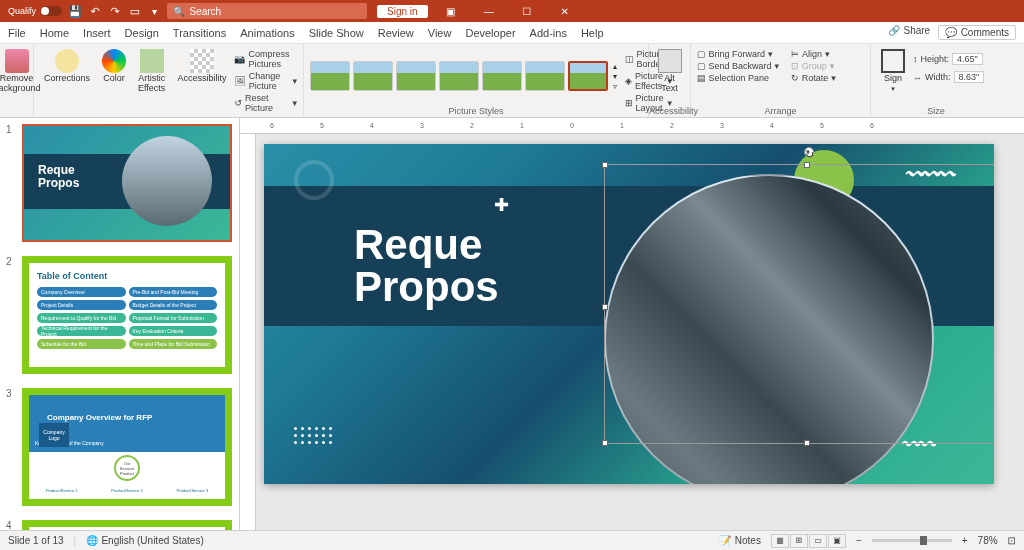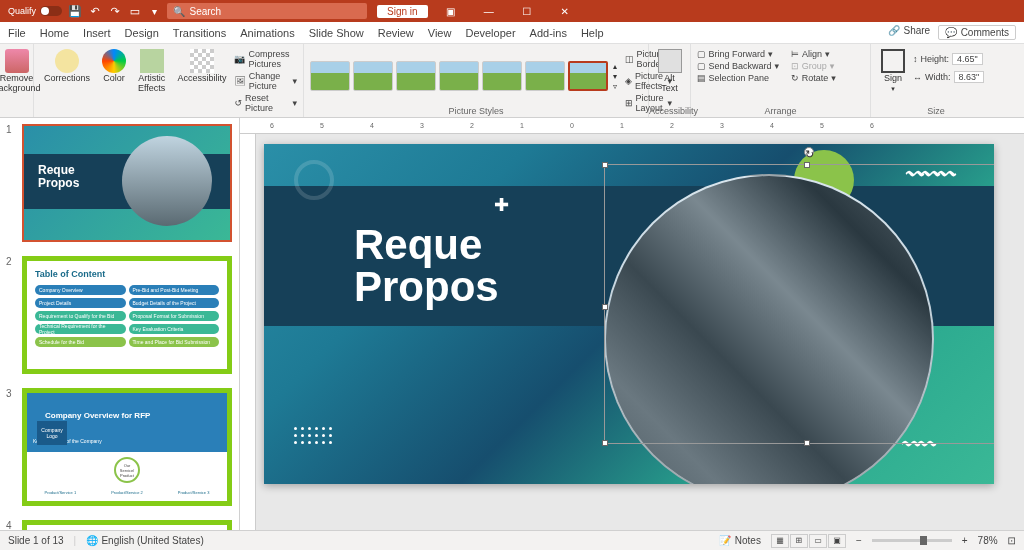--- a/index.html
+++ b/index.html
@@ -28,21 +28,21 @@
 .big-btn svg, .big-btn .bicon { width: 24px; height: 24px; }
 .small-list{display:flex;flex-direction:column;gap:2px;font-size:9px;color:#444;padding-top:2px}
 .small-list div{display:flex;align-items:center;gap:3px}
 .pic-styles{display:flex;gap:3px;align-items:center;height:58px}
 .style-thumb{width:40px;height:30px;border:1px solid #ccc;background:linear-gradient(to bottom,#a8d0e8 40%,#7ab04a 40%);border-radius:2px}
 .style-thumb.sel{border:2px solid #b83b1d}
 .main{display:flex;height:412px}
 .thumbs{width:240px;background:#fff;border-right:1px solid #d0d0d0;overflow-y:auto;padding:6px}
 .thumb-item{display:flex;gap:6px;margin-bottom:14px}
 .thumb-num{font-size:10px;color:#666;width:10px}
-.thumb-img{width:210px;height:118px;border:5px solid #84cc16;background:#fff;position:relative;overflow:hidden}
+.thumb-img{width:210px;height:118px;border:7px solid #84cc16;background:#fff;position:relative;overflow:hidden}
 .thumb-img.sel{border:2px solid #d35230}
 .editor{flex:1;background:#e8e8e8;display:flex;flex-direction:column;position:relative}
 .ruler-h{height:16px;background:#fff;border-bottom:1px solid #ccc;font-size:7px;color:#666;display:flex;align-items:center;padding-left:24px;position:relative}
 .ruler-h span{position:absolute}
 .editor-body{flex:1;display:flex}
 .ruler-v{width:16px;background:#fff;border-right:1px solid #ccc}
 .canvas-area{flex:1;position:relative;overflow:hidden;padding:10px 14px 6px 8px}
 .slide{width:730px;height:340px;background:linear-gradient(135deg,#2a8fa8 0%,#1e7a95 25%,#164e6e 50%,#2aa88f 75%,#3ab896 100%);position:relative;box-shadow:0 2px 8px rgba(0,0,0,0.3);overflow:hidden}
 .slide-band{position:absolute;top:42px;left:0;right:0;height:140px;background:#164058}
 .slide-title{position:absolute;left:90px;top:80px;color:#fff;font-size:42px;font-weight:700;line-height:1}

